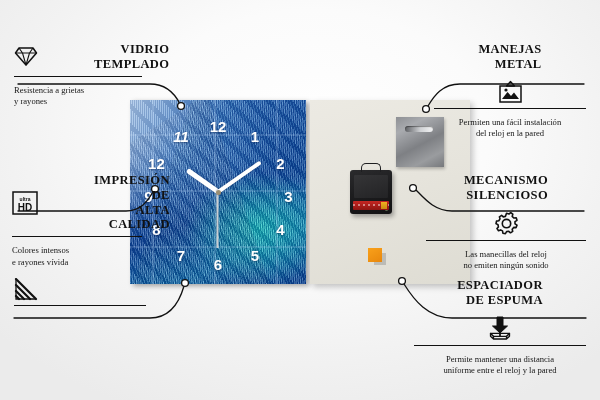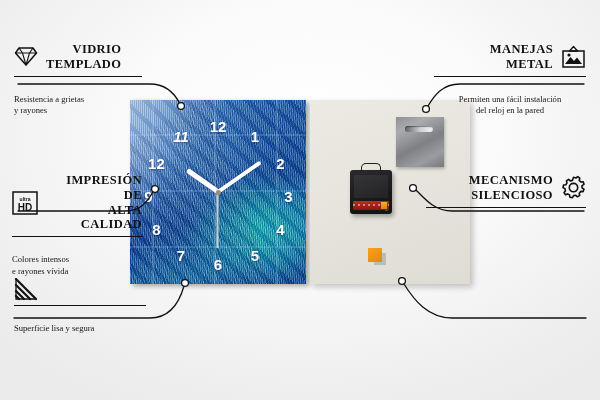--- a/index.html
+++ b/index.html
@@ -206,43 +206,43 @@
   }
 
   
   .callout { position: absolute; }
   .callout .head {
     display: flex;
     align-items: center;
     gap: 8px;
   }
   .callout.left .head { justify-content: flex-start; }
-  .callout.right .head { justify-content: flex-end; }
+  .callout.right .head { justify-content: space-between; flex-direction: column; }
   .callout .title {
     font-family: "Liberation Serif", serif;
     font-weight: 700;
     font-size: 12.5px;
     line-height: 1.18;
     letter-spacing: .4px;
     color: #111111;
     text-transform: uppercase;
   }
-  .callout.left .title { text-align: right; }
+  .callout.left .title { text-align: right; margin-left: 48px; }
   .callout.right .title { text-align: right; }
   .callout .rule {
     height: 1.4px;
     background: #111111;
     margin-top: 4px;
   }
   .callout .desc {
     font-family: "Liberation Serif", serif;
     font-size: 8.6px;
     line-height: 1.35;
     color: #161616;
-    margin-top: 17px;
+    margin-top: 8px;
   }
   .callout.right .desc { text-align: center; }
   .ico { flex: 0 0 auto; display: block; }
 
   
   #leaders { position: absolute; inset: 0; pointer-events: none; }
 </style>
 </head>
 <body>
 
@@ -348,21 +348,20 @@
   </div>
 
   <div class="callout left" style="left:14px; top:278px; width:132px;">
     <div class="head">
       <svg class="ico" width="26" height="23" viewBox="0 0 26 23">
         <path d="M2 1 L22 21 M2 7 L16 21 M2 13 L10 21 M2 18 L5 21" stroke="#111" stroke-width="2.2" fill="none" stroke-linecap="round"></path>
         <path d="M2 1 L2 21 L22 21" stroke="#111" stroke-width="1.3" fill="none"></path>
       </svg>
     </div>
     <div class="rule"></div>
-    <div class="desc" style="white-space:pre-line;">Superficie lisa y segura</div>
   </div>
 
   <div class="callout right" style="right:14px; top:42px; width:152px;">
     <div class="head">
       <div class="title">
         <div>MANEJAS</div>
         <div>METAL</div>
       </div>
       <svg class="ico" width="25" height="24" viewBox="0 0 25 24">
         <path d="M12.5 1.5 L8.5 6 H16.5 Z" fill="none" stroke="#111" stroke-width="1.3" stroke-linejoin="round"></path>
@@ -381,16 +380,35 @@
       <div class="title">
         <div>MECANISMO</div>
         <div>SILENCIOSO</div>
       </div>
       <svg class="ico" width="25" height="25" viewBox="0 0 25 25">
         <path d="M12.5 2.2 L15 3 L16.8 1.6 L18.8 3.2 L18.2 5.4 L19.8 7 L22.2 6.8 L23 9.3 L21 10.6 L21 12.8 L23 14.2 L22 16.6 L19.7 16.4 L18.2 18.2 L18.7 20.4 L16.5 21.8 L14.8 20.3 L12.6 20.6 L11.4 22.6 L8.9 22.2 L8.5 19.9 L6.6 18.9 L4.5 19.7 L3 17.6 L4.4 15.9 L4 13.7 L2 12.6 L2.5 10.1 L4.8 9.8 L6 7.9 L5.4 5.8 L7.6 4.4 L9.3 5.9 L11.4 5.4 Z" fill="none" stroke="#111" stroke-width="1.6" stroke-linejoin="round"></path>
         <circle cx="12.5" cy="12.6" r="4.2" fill="none" stroke="#111" stroke-width="1.6"></circle>
       </svg>
     </div>
     <div class="rule"></div>
-  </div>
-
+    <div class="desc" style="white-space:pre-line;">Las manecillas del reloj
+no emiten ningún sonido</div>
+  </div>
+
+  <div class="callout right" style="right:14px; top:278px; width:172px;">
+    <div class="head">
+      <div class="title">
+        <div>ESPACIADOR</div>
+        <div>DE ESPUMA</div>
+      </div>
+      <svg class="ico" width="26" height="25" viewBox="0 0 26 25">
+        <path d="M10 1 H16 V10 H20.5 L13 17 L5.5 10 H10 Z" fill="#111" stroke="#111" stroke-width="1"></path>
+        <path d="M13 17.4 L22.5 17.4 L19.5 20.4 L13 20.4 Z" fill="none" stroke="#111" stroke-width="1.3" stroke-linejoin="round"></path>
+        <path d="M3.5 17.4 L13 17.4 L13 20.4 L6.5 20.4 Z" fill="none" stroke="#111" stroke-width="1.3" stroke-linejoin="round"></path>
+        <path d="M3.5 17.4 L6.5 20.4 L6.5 23 L3.5 20.2 Z M22.5 17.4 L19.5 20.4 L19.5 23 L22.5 20.2 Z M6.5 23 H19.5" fill="none" stroke="#111" stroke-width="1.3" stroke-linejoin="round"></path>
+      </svg>
+    </div>
+    <div class="rule"></div>
+    <div class="desc" style="white-space:pre-line;">Permite mantener una distancia
+uniforme entre el reloj y la pared</div>
+  </div>
 
 </div>
 
 </body></html>

